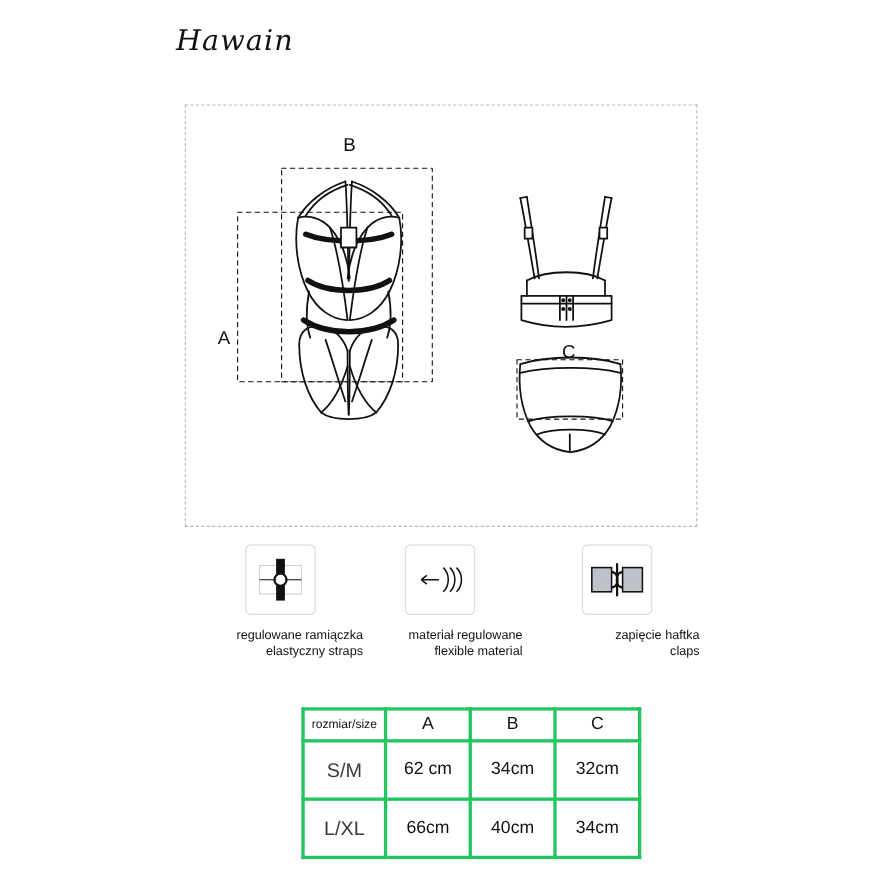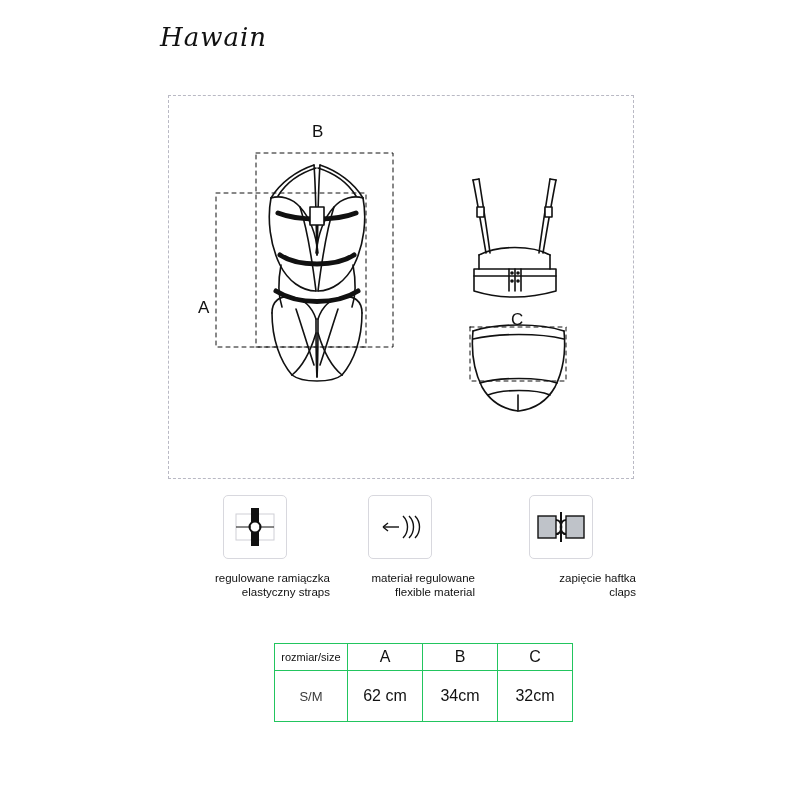--- a/index.html
+++ b/index.html
@@ -139,21 +139,21 @@
 
   
   .size-table {
     position: absolute;
     left: 274px;
     top: 643px;
     border-collapse: collapse;
     font-family: "Liberation Sans", sans-serif;
   }
   .size-table td, .size-table th {
-    border: 1px solid #22c55e;
+    border: 3px solid #22c55e;
     text-align: center;
     font-weight: normal;
     color: #111;
   }
   .size-table thead th {
     font-size: 11px;
     padding: 4px 6px;
     height: 14px;
   }
   .size-table thead th.hdr-label {
@@ -163,21 +163,21 @@
   }
   .size-table thead th.hdr-dim {
     font-size: 16px;
   }
   .size-table tbody td {
     font-size: 16px;
     padding: 10px 6px;
     height: 30px;
   }
   .size-table tbody td.rowhdr {
-    font-size: 13px;
+    font-size: 18px;
     color: #3a3a3a;
     padding: 10px 12px;
   }
   .col-label { width: 60px; }
   .col-dim { width: 62px; }
 </style>
 </head>
 <body>
 
 <div class="page">
@@ -348,16 +348,22 @@
         <th class="hdr-dim col-dim">C</th>
       </tr>
     </thead>
     <tbody>
       <tr>
         <td class="rowhdr">S/M</td>
         <td>62 cm</td>
         <td>34cm</td>
         <td>32cm</td>
       </tr>
+      <tr>
+        <td class="rowhdr">L/XL</td>
+        <td>66cm</td>
+        <td>40cm</td>
+        <td>34cm</td>
+      </tr>
     </tbody>
   </table>
 
 </div>
 
 </body></html>

